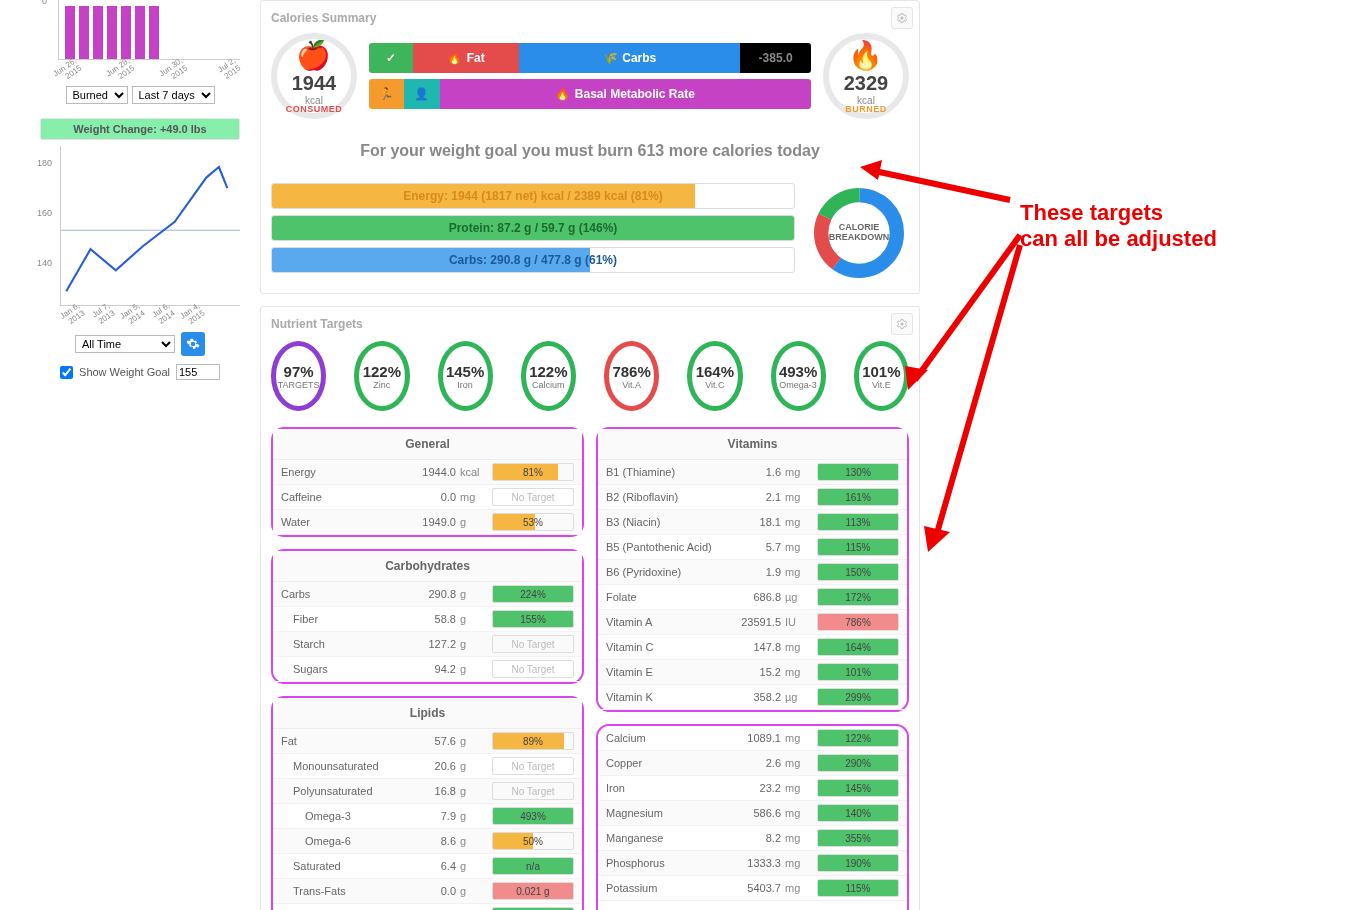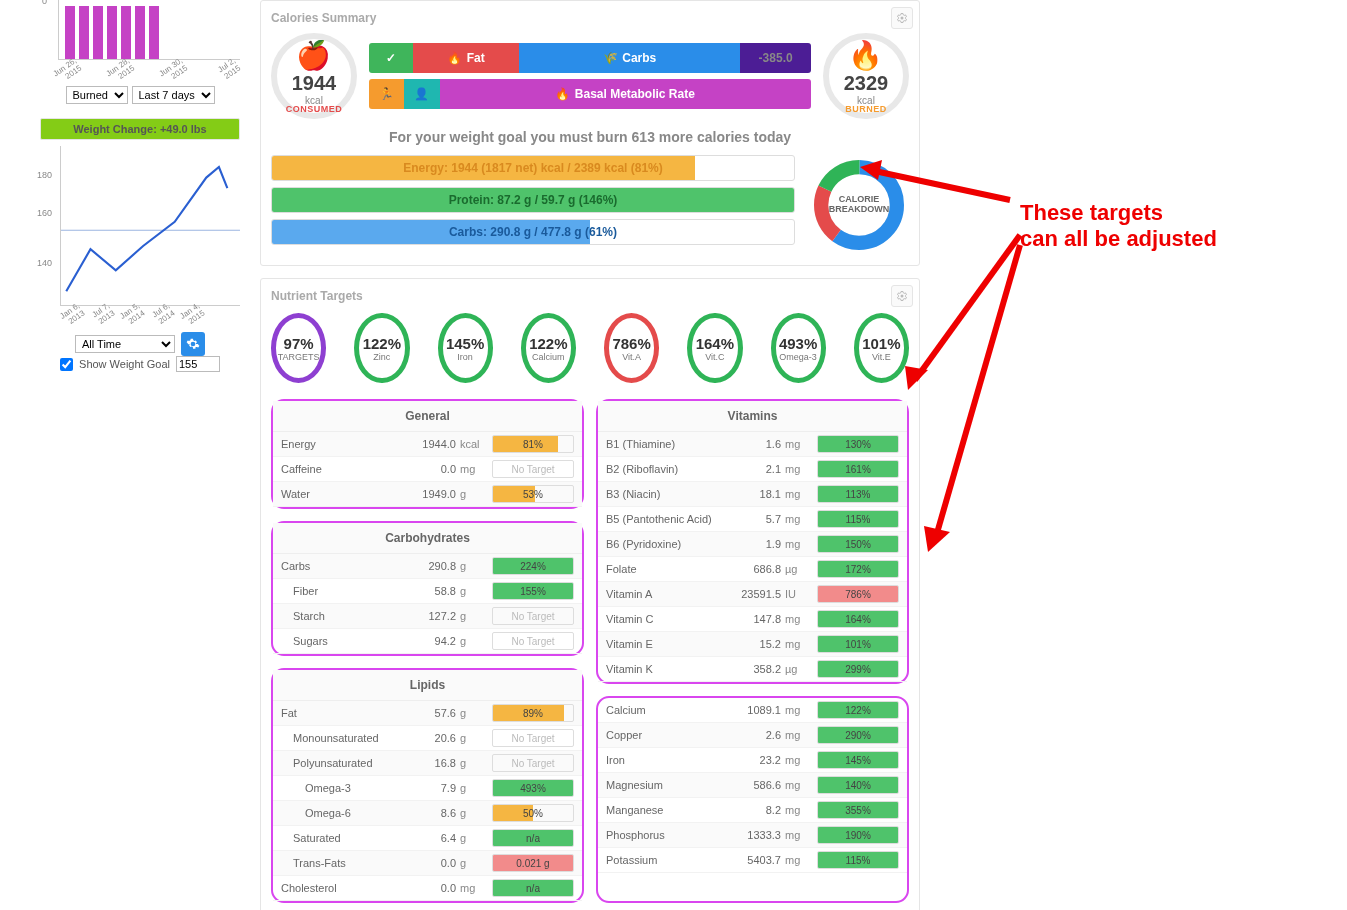--- a/index.html
+++ b/index.html
@@ -11,48 +11,48 @@
 .card{border:1px solid #e5e5e5;border-radius:3px;background:#fff;margin-bottom:12px;padding:10px;position:relative}
 .card-title{color:#aaa;font-weight:bold;font-size:12px;margin-bottom:8px}
 .gear{position:absolute;top:6px;right:6px;width:22px;height:22px;border:1px solid #e5e5e5;border-radius:3px;display:flex;align-items:center;justify-content:center;color:#bbb;background:#fafafa}
 .mini-chart{height:60px;display:flex;align-items:flex-end;gap:4px;padding:0 6px;border-left:1px solid #ccc;border-bottom:1px solid #ccc;margin-left:18px}
 .mini-bar{width:10px;background:#c542c5}
 .mini-y{position:absolute;left:2px;top:-4px;font-size:9px;color:#888}
 .mini-x{display:flex;gap:0;font-size:8px;color:#888;margin-left:14px;transform:rotate(0);margin-top:2px}
 .mini-x span{display:inline-block;transform:rotate(-35deg);width:28px;text-align:right}
 .selects{display:flex;gap:4px;margin-top:6px;justify-content:center}
 select,input[type=text]{border:1px solid #bbb;font-size:11px;padding:1px 2px;background:#fff}
-.weight-title{background:#84cc16;border:1px solid #e5e5e5;text-align:center;font-weight:bold;font-size:11px;padding:4px;border-radius:2px;margin-bottom:6px}
+.weight-title{background:#86efac;border:1px solid #e5e5e5;text-align:center;font-weight:bold;font-size:11px;padding:4px;border-radius:2px;margin-bottom:6px}
 .line-chart{height:160px;border-left:1px solid #ccc;border-bottom:1px solid #ccc;margin-left:20px;position:relative}
 .line-chart svg{position:absolute;inset:0}
 .y-tick{position:absolute;left:-24px;font-size:9px;color:#888}
 .x-ticks{display:flex;font-size:8px;color:#888;margin-left:14px;margin-top:2px}
 .x-ticks span{display:inline-block;transform:rotate(-35deg);width:30px;text-align:right}
 .sb-row{display:flex;align-items:center;gap:6px;justify-content:center;margin-top:6px}
 .cog-btn{width:24px;height:24px;background:#2a8de9;color:#fff;border-radius:3px;display:flex;align-items:center;justify-content:center}
-.chk-row{display:flex;gap:6px;align-items:center;justify-content:center;font-size:11px}
+.chk-row{display:flex;gap:6px;align-items:center;justify-content:center;margin-top:8px;font-size:11px}
 
 .cs-row{display:flex;align-items:center;gap:12px}
 .ring{width:86px;height:86px;border-radius:50%;border:6px solid #e8e8e8;display:flex;flex-direction:column;align-items:center;justify-content:center;position:relative;flex-shrink:0}
 .ring .big{font-size:20px;font-weight:bold;color:#444}
 .ring .kcal{font-size:10px;color:#888}
 .ring .lab{font-size:9px;font-weight:bold;letter-spacing:.5px;margin-top:-2px}
 .apple{font-size:28px}
 .flame{font-size:28px}
 .bars-col{flex:1;display:flex;flex-direction:column;gap:6px}
 .seg-bar{display:flex;height:30px;border-radius:3px;overflow:hidden;font-size:12px;color:#fff;font-weight:bold}
 .seg{display:flex;align-items:center;justify-content:center;gap:4px}
 .seg.green{background:#3fb55b}
 .seg.red{background:#e44b4b}
 .seg.blue{background:#2a8de9}
-.seg.gray{background:#4c1d95;color:#888}
+.seg.gray{background:#000000;color:#888}
 .seg.orange{background:#f59b2e}
 .seg.teal{background:#1fb7b0}
 .seg.pink{background:#c542c5}
-.goal-text{text-align:center;color:#888;font-weight:bold;font-size:14px;margin:10px 0}
+.goal-text{text-align:center;color:#888;font-weight:bold;font-size:16px;margin:23px 0}
 .macro-bars{display:flex;gap:14px}
 .macro-col{flex:1;display:flex;flex-direction:column;gap:6px}
 .macro-bar{height:26px;border:1px solid #ddd;border-radius:3px;position:relative;overflow:hidden;display:flex;align-items:center;justify-content:center;font-size:12px;font-weight:bold}
 .macro-fill{position:absolute;left:0;top:0;bottom:0}
 .macro-label{position:relative;z-index:1}
 .donut{width:100px;height:100px;flex-shrink:0;position:relative}
 .donut-label{position:absolute;inset:0;display:flex;flex-direction:column;align-items:center;justify-content:center;font-size:9px;font-weight:bold;color:#666;line-height:1.1}
 
 .nt-row{display:flex;gap:28px;justify-content:flex-end;margin:10px 0 16px}
 .nt-ring{width:70px;height:70px;border-radius:50%;display:flex;flex-direction:column;align-items:center;justify-content:center;font-weight:bold}
@@ -103,21 +103,21 @@
     </div>
     <div class="selects">
       <select><option>Burned</option></select>
       <select><option>Last 7 days</option></select>
     </div>
 
     <div style="height:14px"></div>
     <div class="weight-title">Weight Change: +49.0 lbs</div>
     <div style="position:relative">
       <div class="line-chart">
-        <span class="y-tick" style="top:24px">180</span>
+        <span class="y-tick" style="top:12px">180</span>
         <span class="y-tick" style="top:62px">160</span>
         <span class="y-tick" style="top:112px">140</span>
         <svg viewBox="0 0 170 160" preserveAspectRatio="none">
           <line x1="0" y1="80" x2="170" y2="80" stroke="#9bb4e0" stroke-width="1"></line>
           <polyline points="5,138 28,98 52,118 78,95 108,72 138,30 150,20 158,40" fill="none" stroke="#2a5fd1" stroke-width="2"></polyline>
         </svg>
       </div>
       <div class="x-ticks" id="wt-x">
           <span>Jan 6, 2013</span>
           <span>Jul 7, 2013</span>

